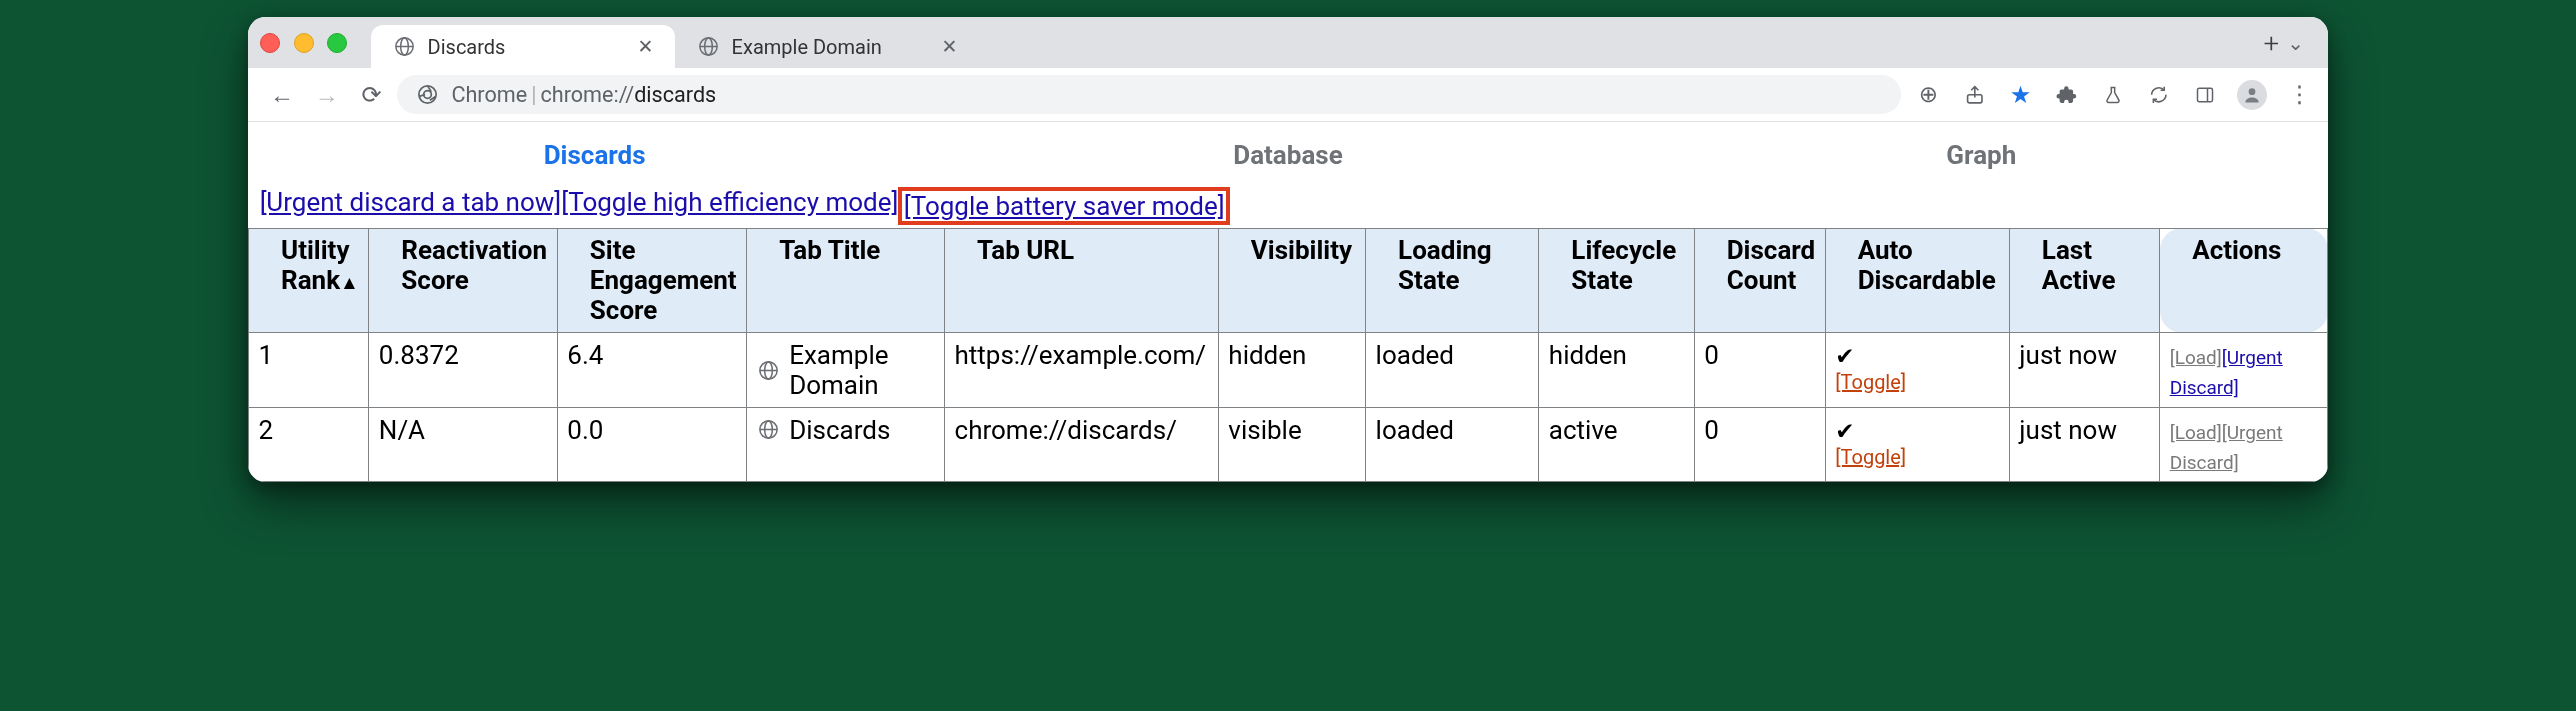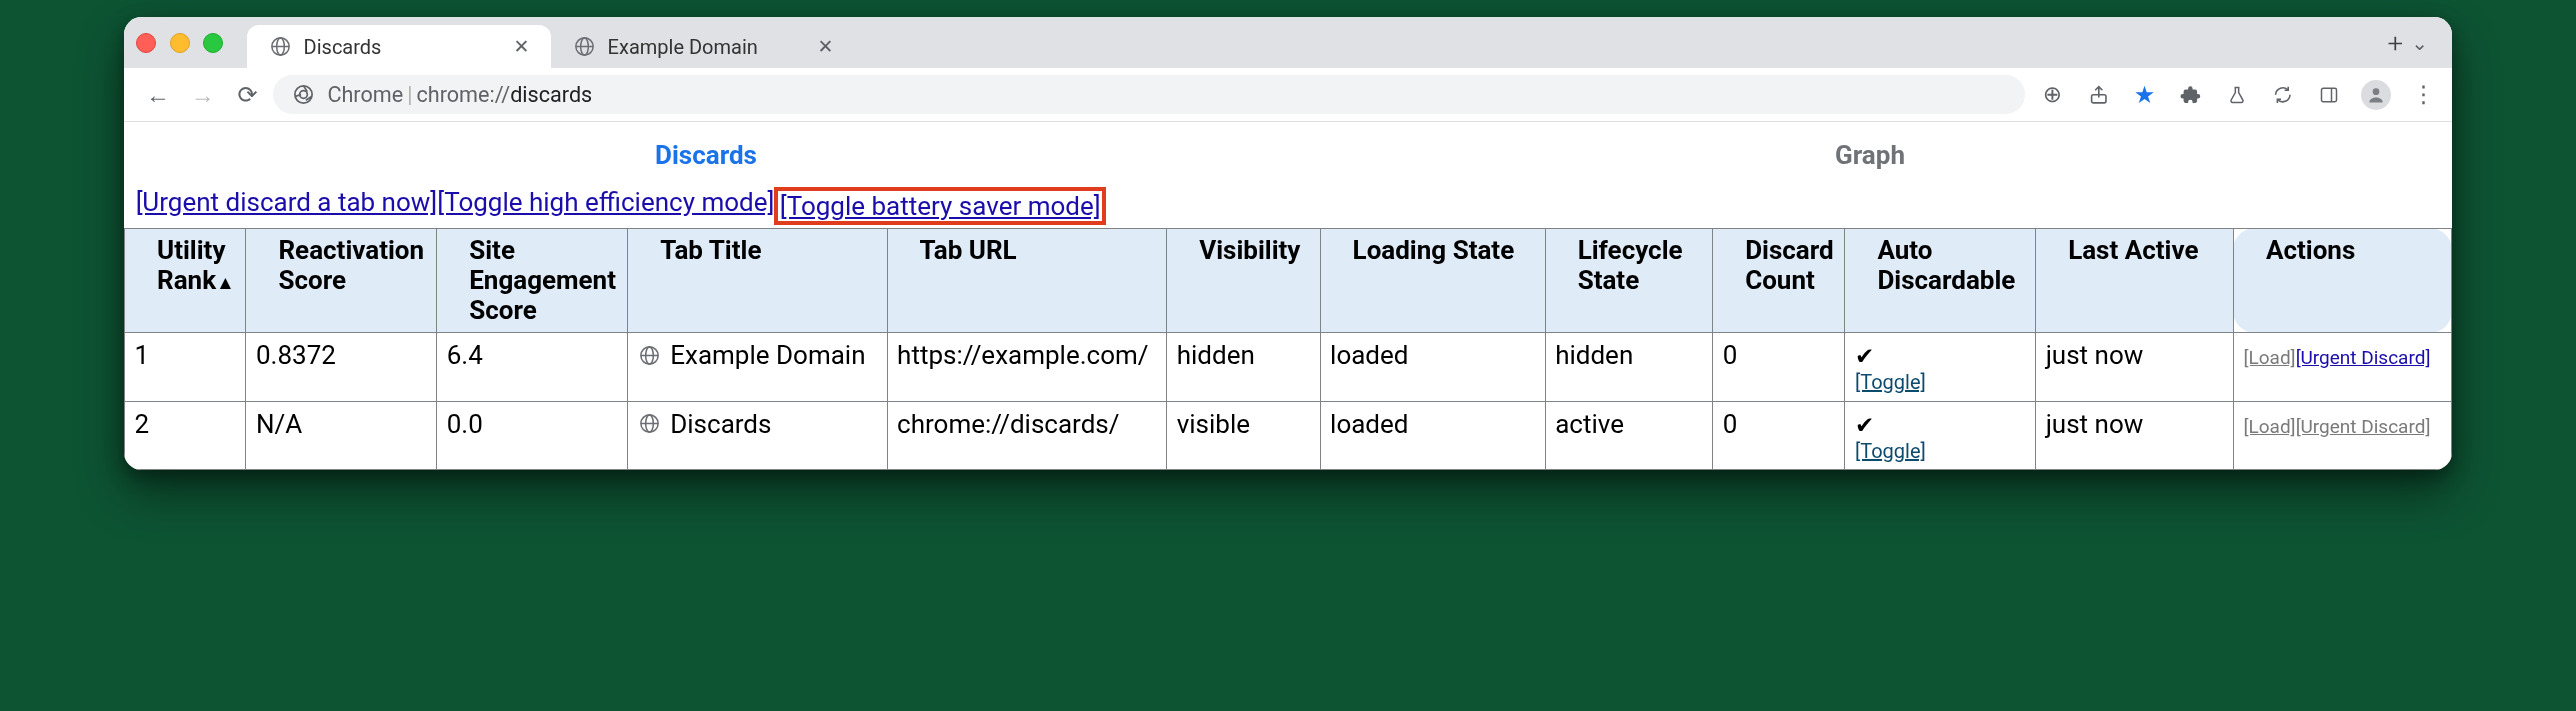--- a/index.html
+++ b/index.html
@@ -8,21 +8,21 @@
     font-family: -apple-system, BlinkMacSystemFont, "Segoe UI", Roboto, Arial, sans-serif;
     background: #0d5433;
     width: 2576px;
     height: 712px;
     display: flex;
     align-items: flex-start;
     justify-content: center;
     padding-top: 17px;
   }
   .frame {
-    width: 2328px;
+    width: 2080px;
     transform: scale(1);
     transform-origin: top center;
   }
   .window {
     background: #ffffff;
     border-radius: 17.6px;
     box-shadow: 0 23px 47px rgba(0,0,0,0.45), 0 5.4px 17.6px rgba(0,0,0,0.35);
     overflow: hidden;
   }
 
@@ -124,21 +124,21 @@
     font-size:26px; vertical-align:top;
   }
   table.discards th {
     background:#e0ebf8; font-weight:700;padding-left:32px;
   }
   th.center, td.center { text-align:center; }
   .sort-arrow { font-size:19px; vertical-align:middle;}
 
   .tab-title-cell { display:flex; align-items:center; gap:9.5px; }
 
-  .toggle-link { color:#0c4a6e; text-decoration:underline; font-size:20px; cursor:pointer; display:block;}
+  .toggle-link { color:#c2410c; text-decoration:underline; font-size:20px; cursor:pointer; display:block;}
   .check { font-size:23px; }
   .act-link { font-size:19px; color:#7a7a7a; text-decoration:underline; cursor:pointer;}
   .act-link.live { color:#1a0dab; }
 
   
   th.c-rank{width:108px;} th.c-react{width:189px;}
   th.c-eng{width:179px;} th.c-title{width:257px;}
   th.c-url{width:277px;} th.c-vis{width:152px;}
   th.c-load{width:223px;} th.c-life{width:166px;}
   th.c-dc{width:118px;} th.c-auto{width:189px;}
@@ -244,20 +244,21 @@
             </svg>
         </span>
         <span class="ic">⋮</span>
       </div>
     </div>
 
     <div class="content">
 
       <div class="subtabs" id="subtabs">
           <div class="subtab active">Discards</div>
+          <div class="subtab">Database</div>
           <div class="subtab">Graph</div>
         </div>
 
       <div class="action-links">
         <span class="page-link">[Urgent discard a tab now]</span>
         <span class="page-link">[Toggle high efficiency mode]</span>
         <span class="highlight-box">
           <span class="page-link">[Toggle battery saver mode]</span>
         </span>
       </div>

